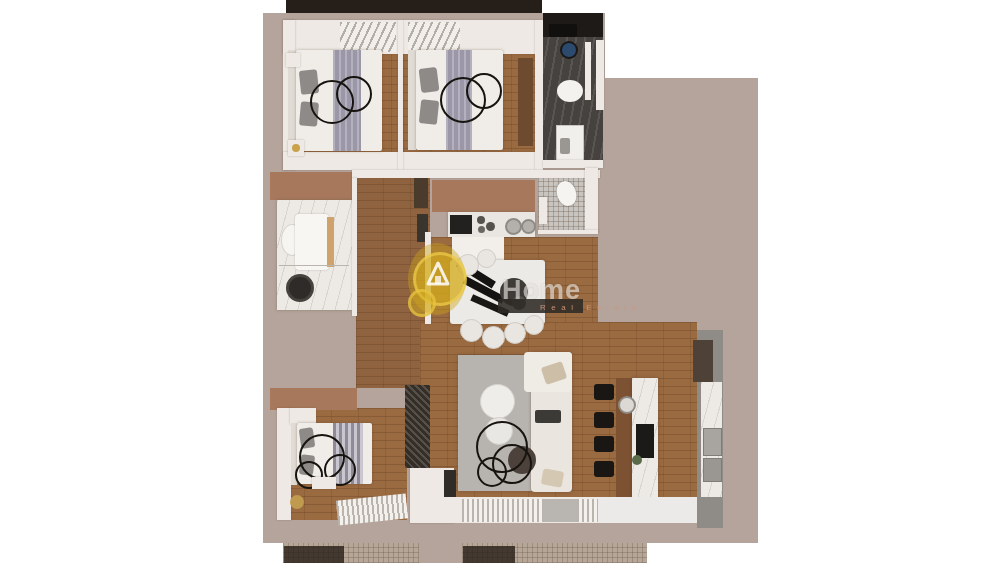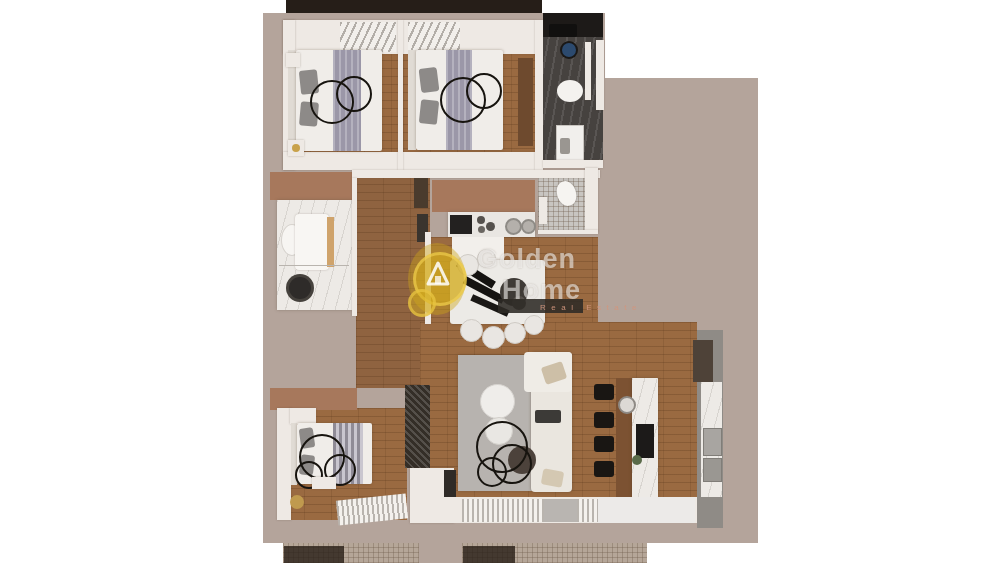--- a/index.html
+++ b/index.html
@@ -196,17 +196,16 @@
 
   <div class="abs z10" style="left:408px;top:243px;width:58px;height:72px;border-radius:50%;background:rgba(205,165,25,.42);"></div>
   <div class="abs z10" style="left: 413px; top: 252px; width: 48px; height: 48px; border-radius: 50%; border: 3px solid rgba(245, 215, 90, 0.55); background-color: rgba(214, 174, 30, 0.6);"></div>
   <div class="abs z10" style="left:424px;top:258px;width:28px;height:30px;">
     <svg width="28" height="30" viewBox="0 0 28 30">
       <path d="M4 26 L14 5 L24 26 Z" fill="none" stroke="rgba(255,255,255,0.85)" stroke-width="3" stroke-linejoin="round"></path>
       <rect x="11" y="18" width="6" height="8" fill="rgba(255,255,255,0.75)"></rect>
     </svg>
   </div>
   <div class="abs z10" style="left:408px;top:289px;width:22px;height:22px;border-radius:50%;background:rgba(214,174,30,.5);border:3px solid rgba(235,200,70,.65);"></div>
-  <div class="wm-word z10" style="left:477px;top:246px;">Golden</div>
   <div class="wm-word z10" style="left:502px;top:277px;">Home</div>
   <div class="wm-tag z10" style="left:504px;top:304px;">Real Estate</div>
 
 </div>
 
 </body></html>

